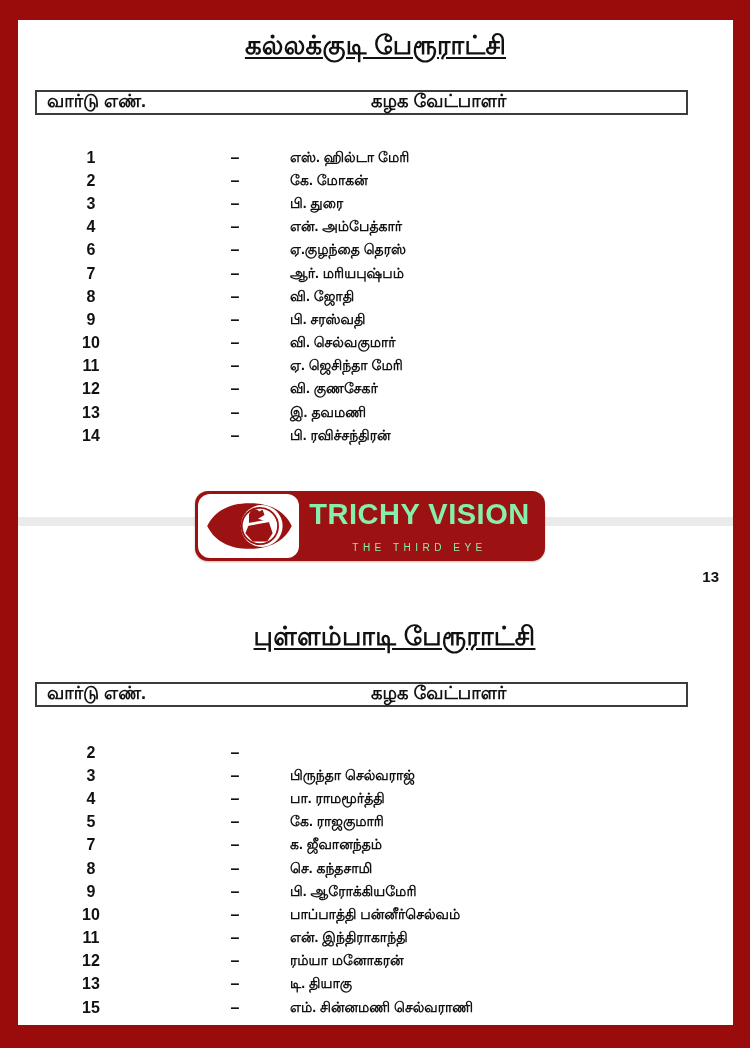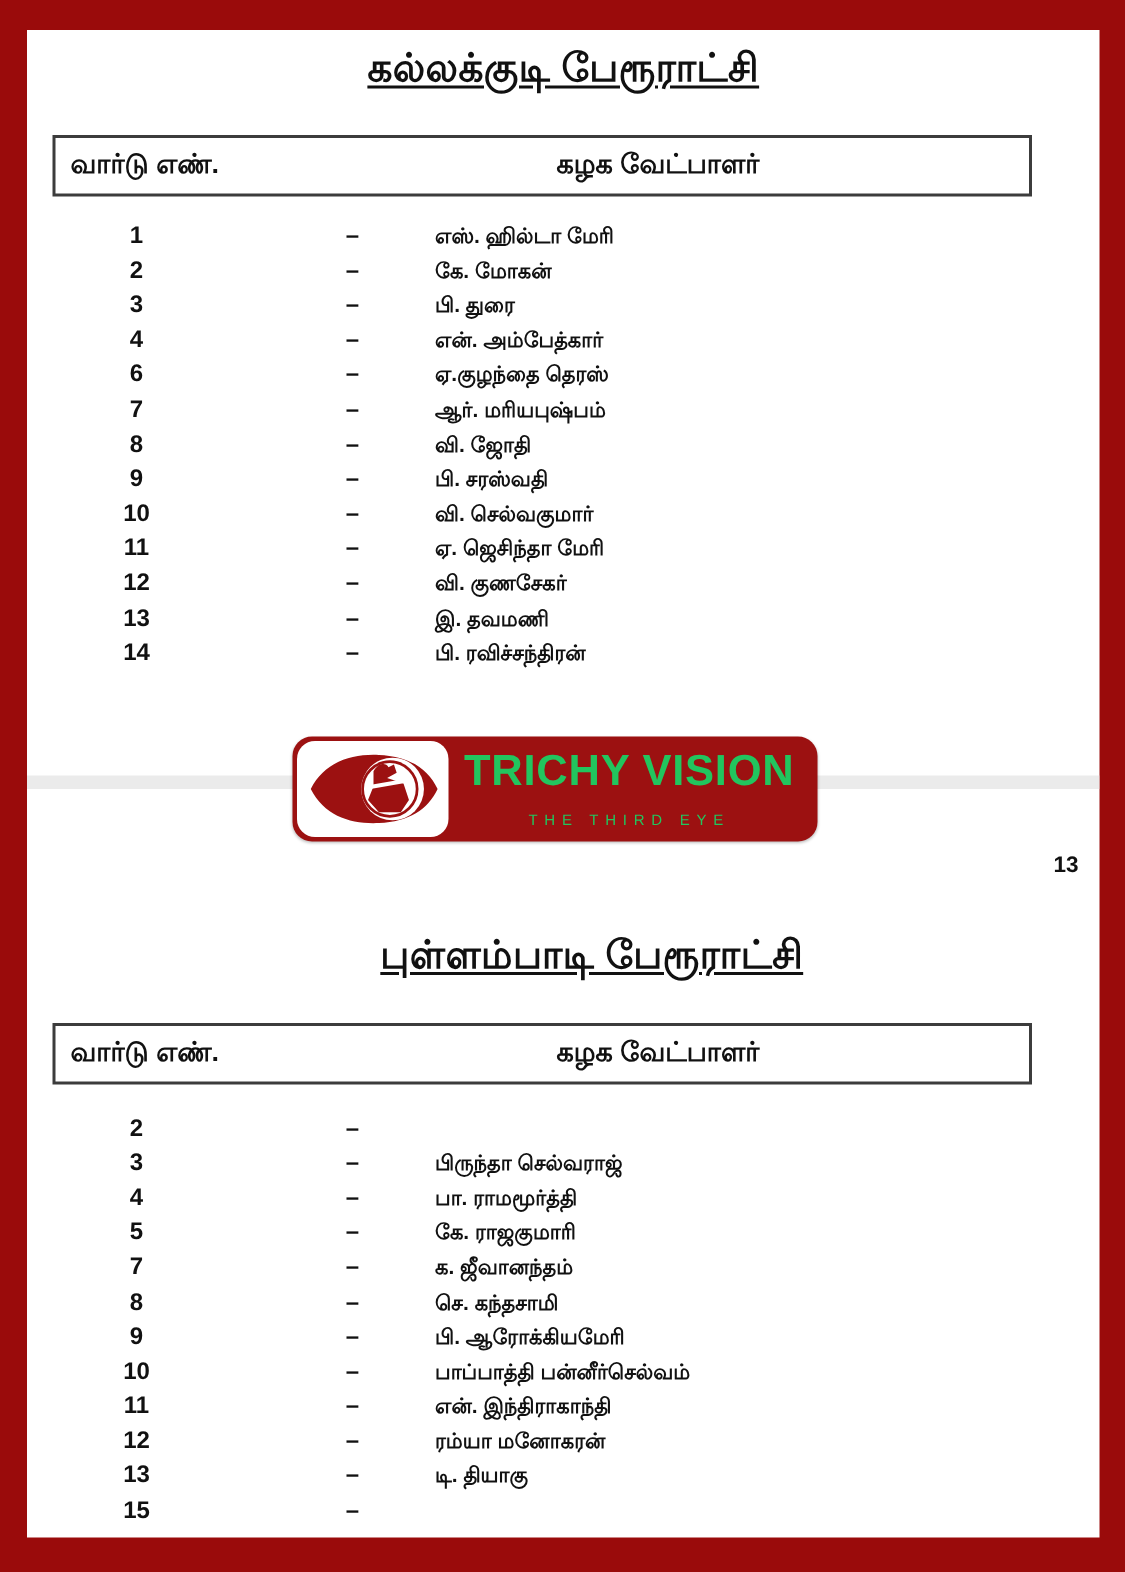--- a/index.html
+++ b/index.html
@@ -35,21 +35,21 @@
     font-weight:bold;
     color:var(--ink);
     text-decoration:underline;
     text-underline-offset:3px;
     letter-spacing:0.3px;
   }
   #title1{top:10px;}
   #title2{top:601px;margin-left:19px;}
   .header-box{
     position:absolute;
-    left:17px;width:653px;height:41px;
+    left:17px;width:653px;height:25px;
     border:2px solid var(--box-border);
     background:#fff;
   }
   #hbox1{top:70px;}
   #hbox2{top:662px;}
   .ward-head{
     position:absolute;left:10px;top:0;height:100%;
     display:flex;align-items:center;
     font-size:18px;font-weight:bold;color:var(--ink);
   }
@@ -98,21 +98,21 @@
     width:101px;margin:3px;
     background:#ffffff;
     border-radius:12px;
     display:flex;align-items:center;justify-content:center;
   }
   .eye-box svg{width:94px;height:60px;display:block;}
   .logo-text{
     flex:1;
     display:flex;flex-direction:column;
     align-items:center;justify-content:center;
-    color:#22c55e;
+    color:#86efac;
     padding-right:8px;
   }
   .logo-title{
     font-size:29px;
     font-weight:800;
     letter-spacing:0.5px;
     white-space:nowrap;
     line-height:1.05;
   }
   .logo-tagline{
@@ -287,17 +287,18 @@
           <span class="name">ரம்யா மனோகரன்</span>
         </div>
         <div class="row">
           <span class="ward">13</span>
           <span class="dash">–</span>
           <span class="name">டி. தியாகு</span>
         </div>
         <div class="row">
           <span class="ward">15</span>
           <span class="dash">–</span>
+          <span class="name">எம். சின்னமணி செல்வராணி</span>
         </div>
       </div>
 
   </div>
 </div>
 
 </body></html>

